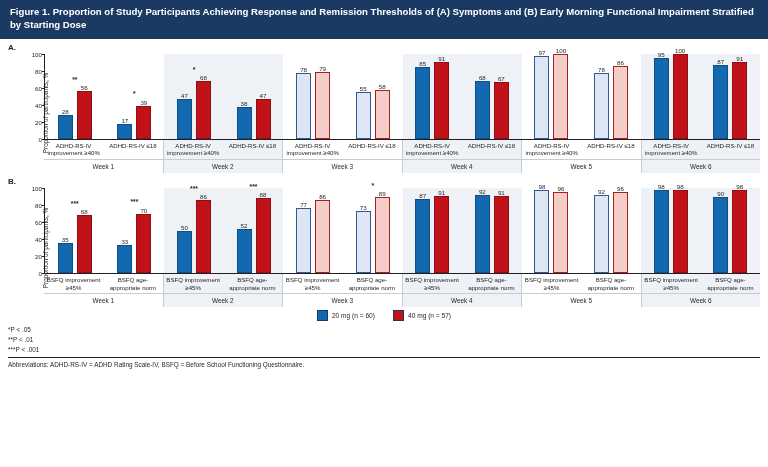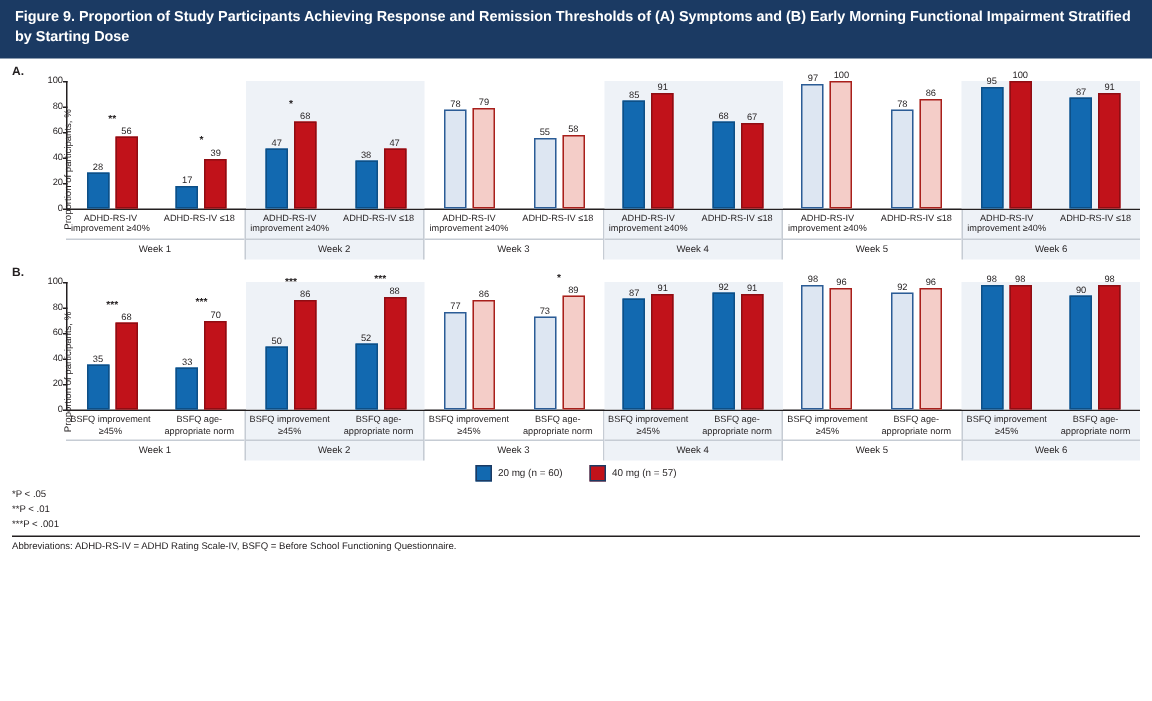--- a/index.html
+++ b/index.html
@@ -106,21 +106,21 @@
   .abbr{
     margin:3px 8px 0 8px;font-size:6.4px;
     border-top:1px solid #231f20;padding-top:3px;
   }
 </style>
 </head>
 <body>
 
 <div class="page">
 
-  <div class="title-bar">Figure 9. Proportion of Study Participants Achieving Response and Remission Thresholds of (A) Symptoms and (B) Early Morning Functional Impairment Stratified by Starting Dose</div>
+  <div class="title-bar">Figure 1. Proportion of Study Participants Achieving Response and Remission Thresholds of (A) Symptoms and (B) Early Morning Functional Impairment Stratified by Starting Dose</div>
 
   <div class="panel">
     <div class="panel-label">A.</div>
     <div class="chart-wrap">
       <div class="ylabel">Proportion of participants, %</div>
       <div class="plot">
         <div class="groups" id="a-groups">
             <div class="group">
               <div class="pair">
                 <div class="sig" style="bottom: 66%;">**</div>

